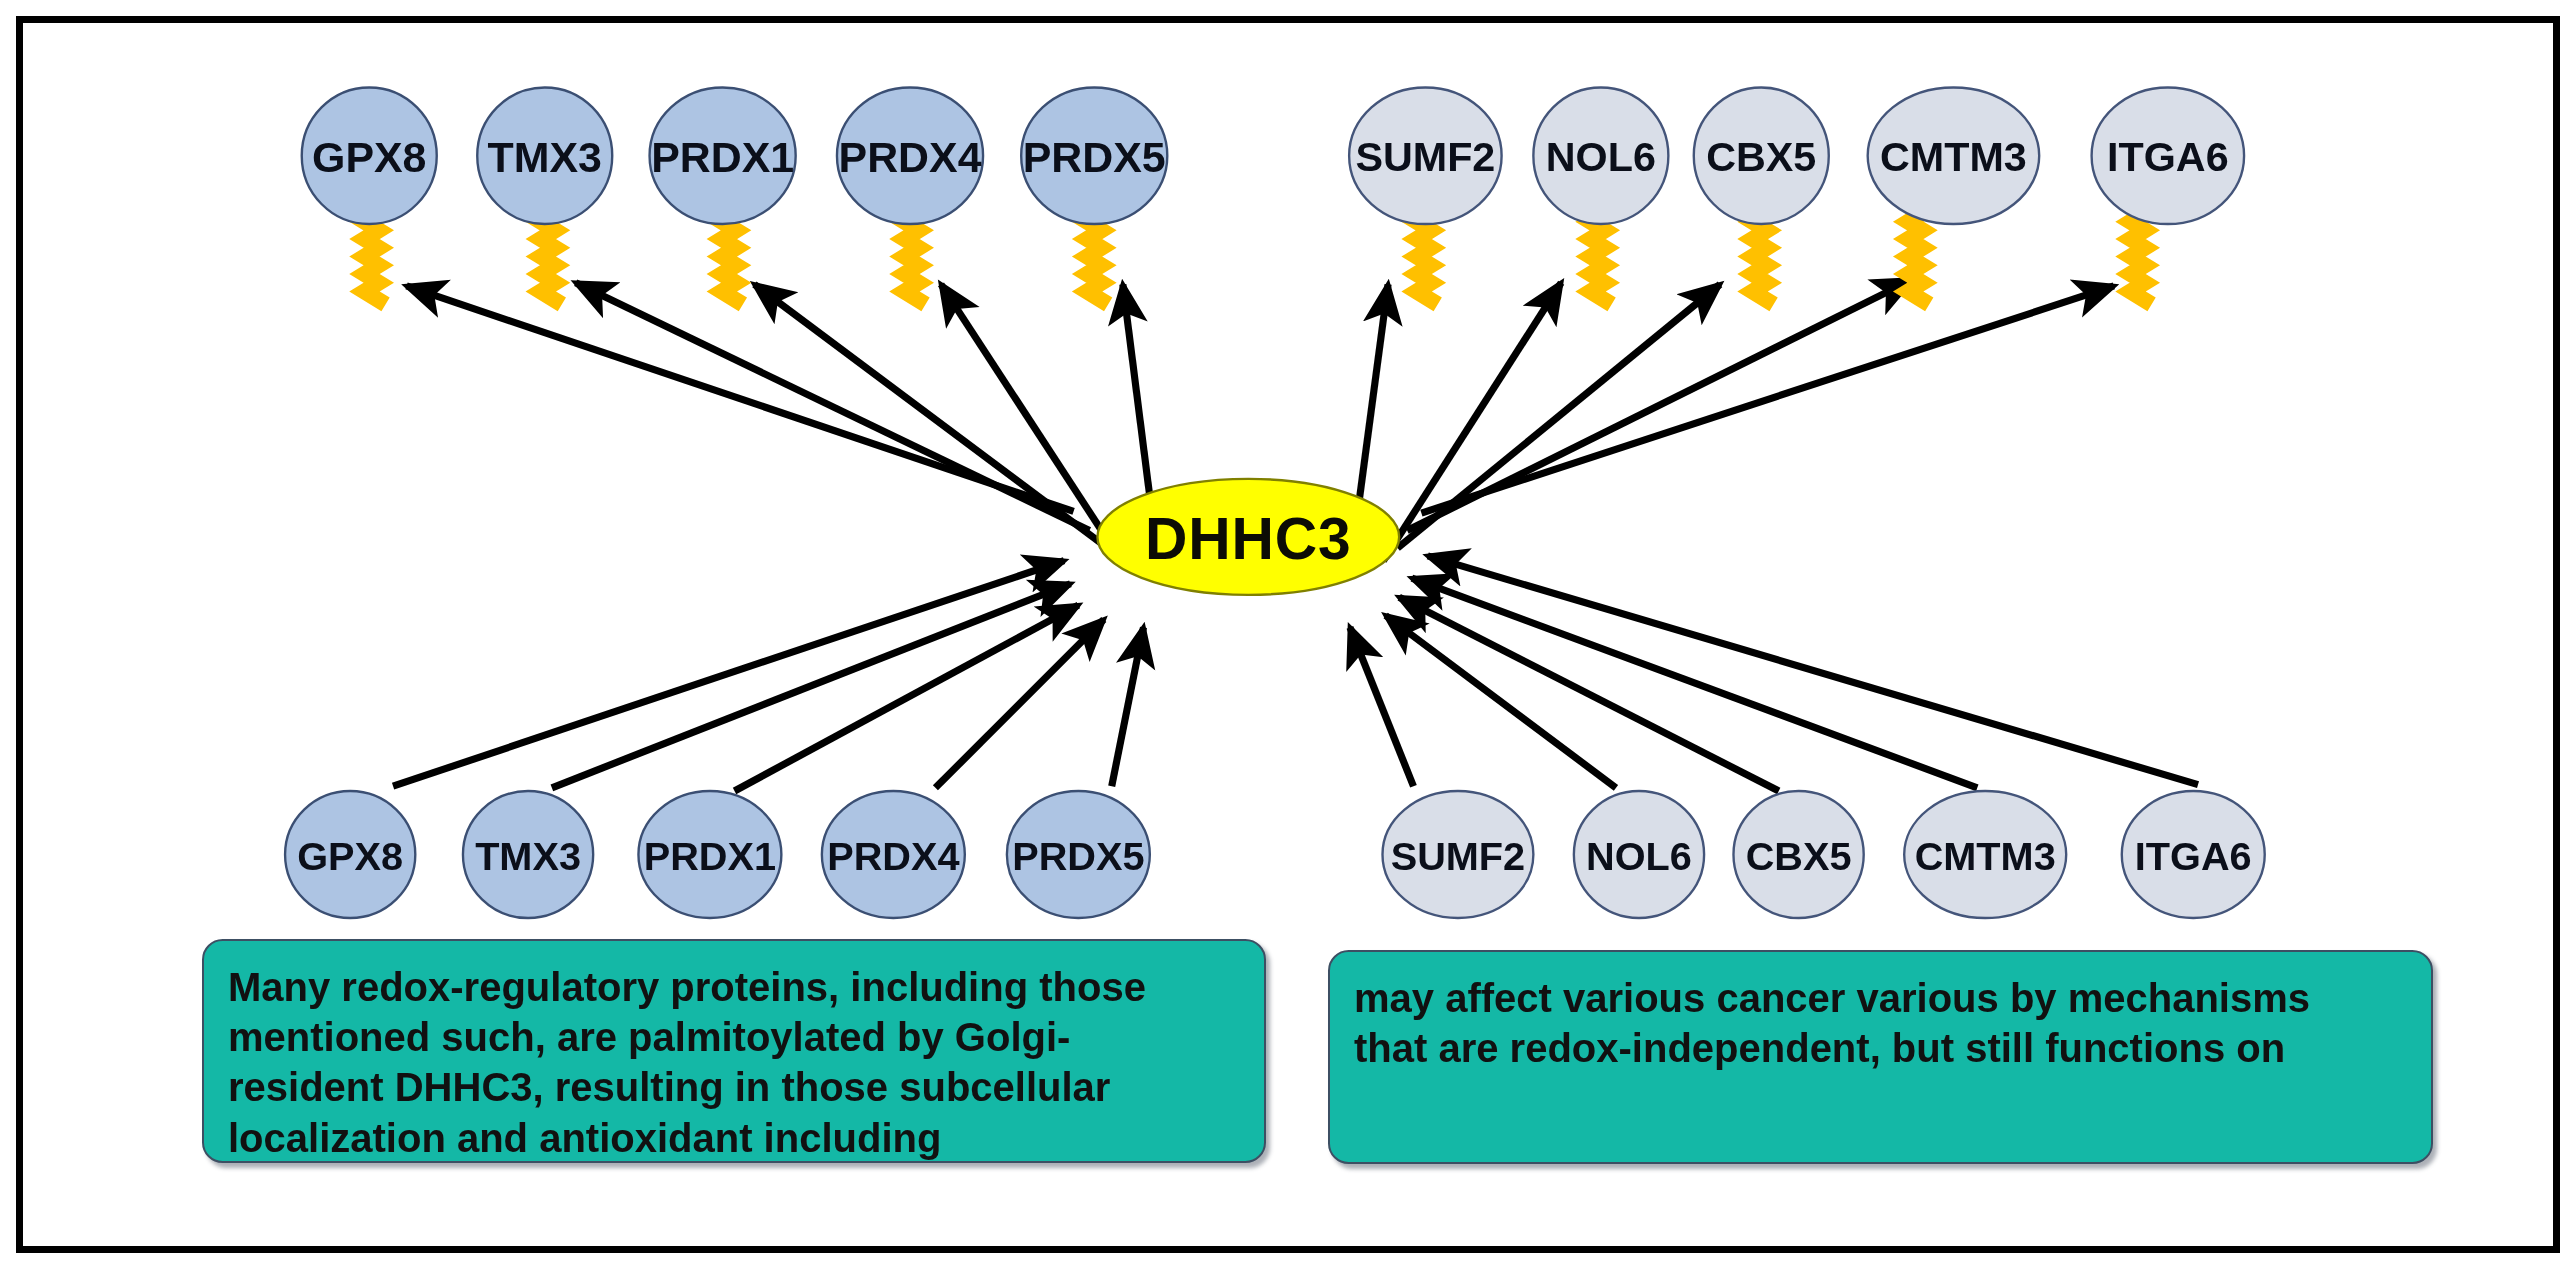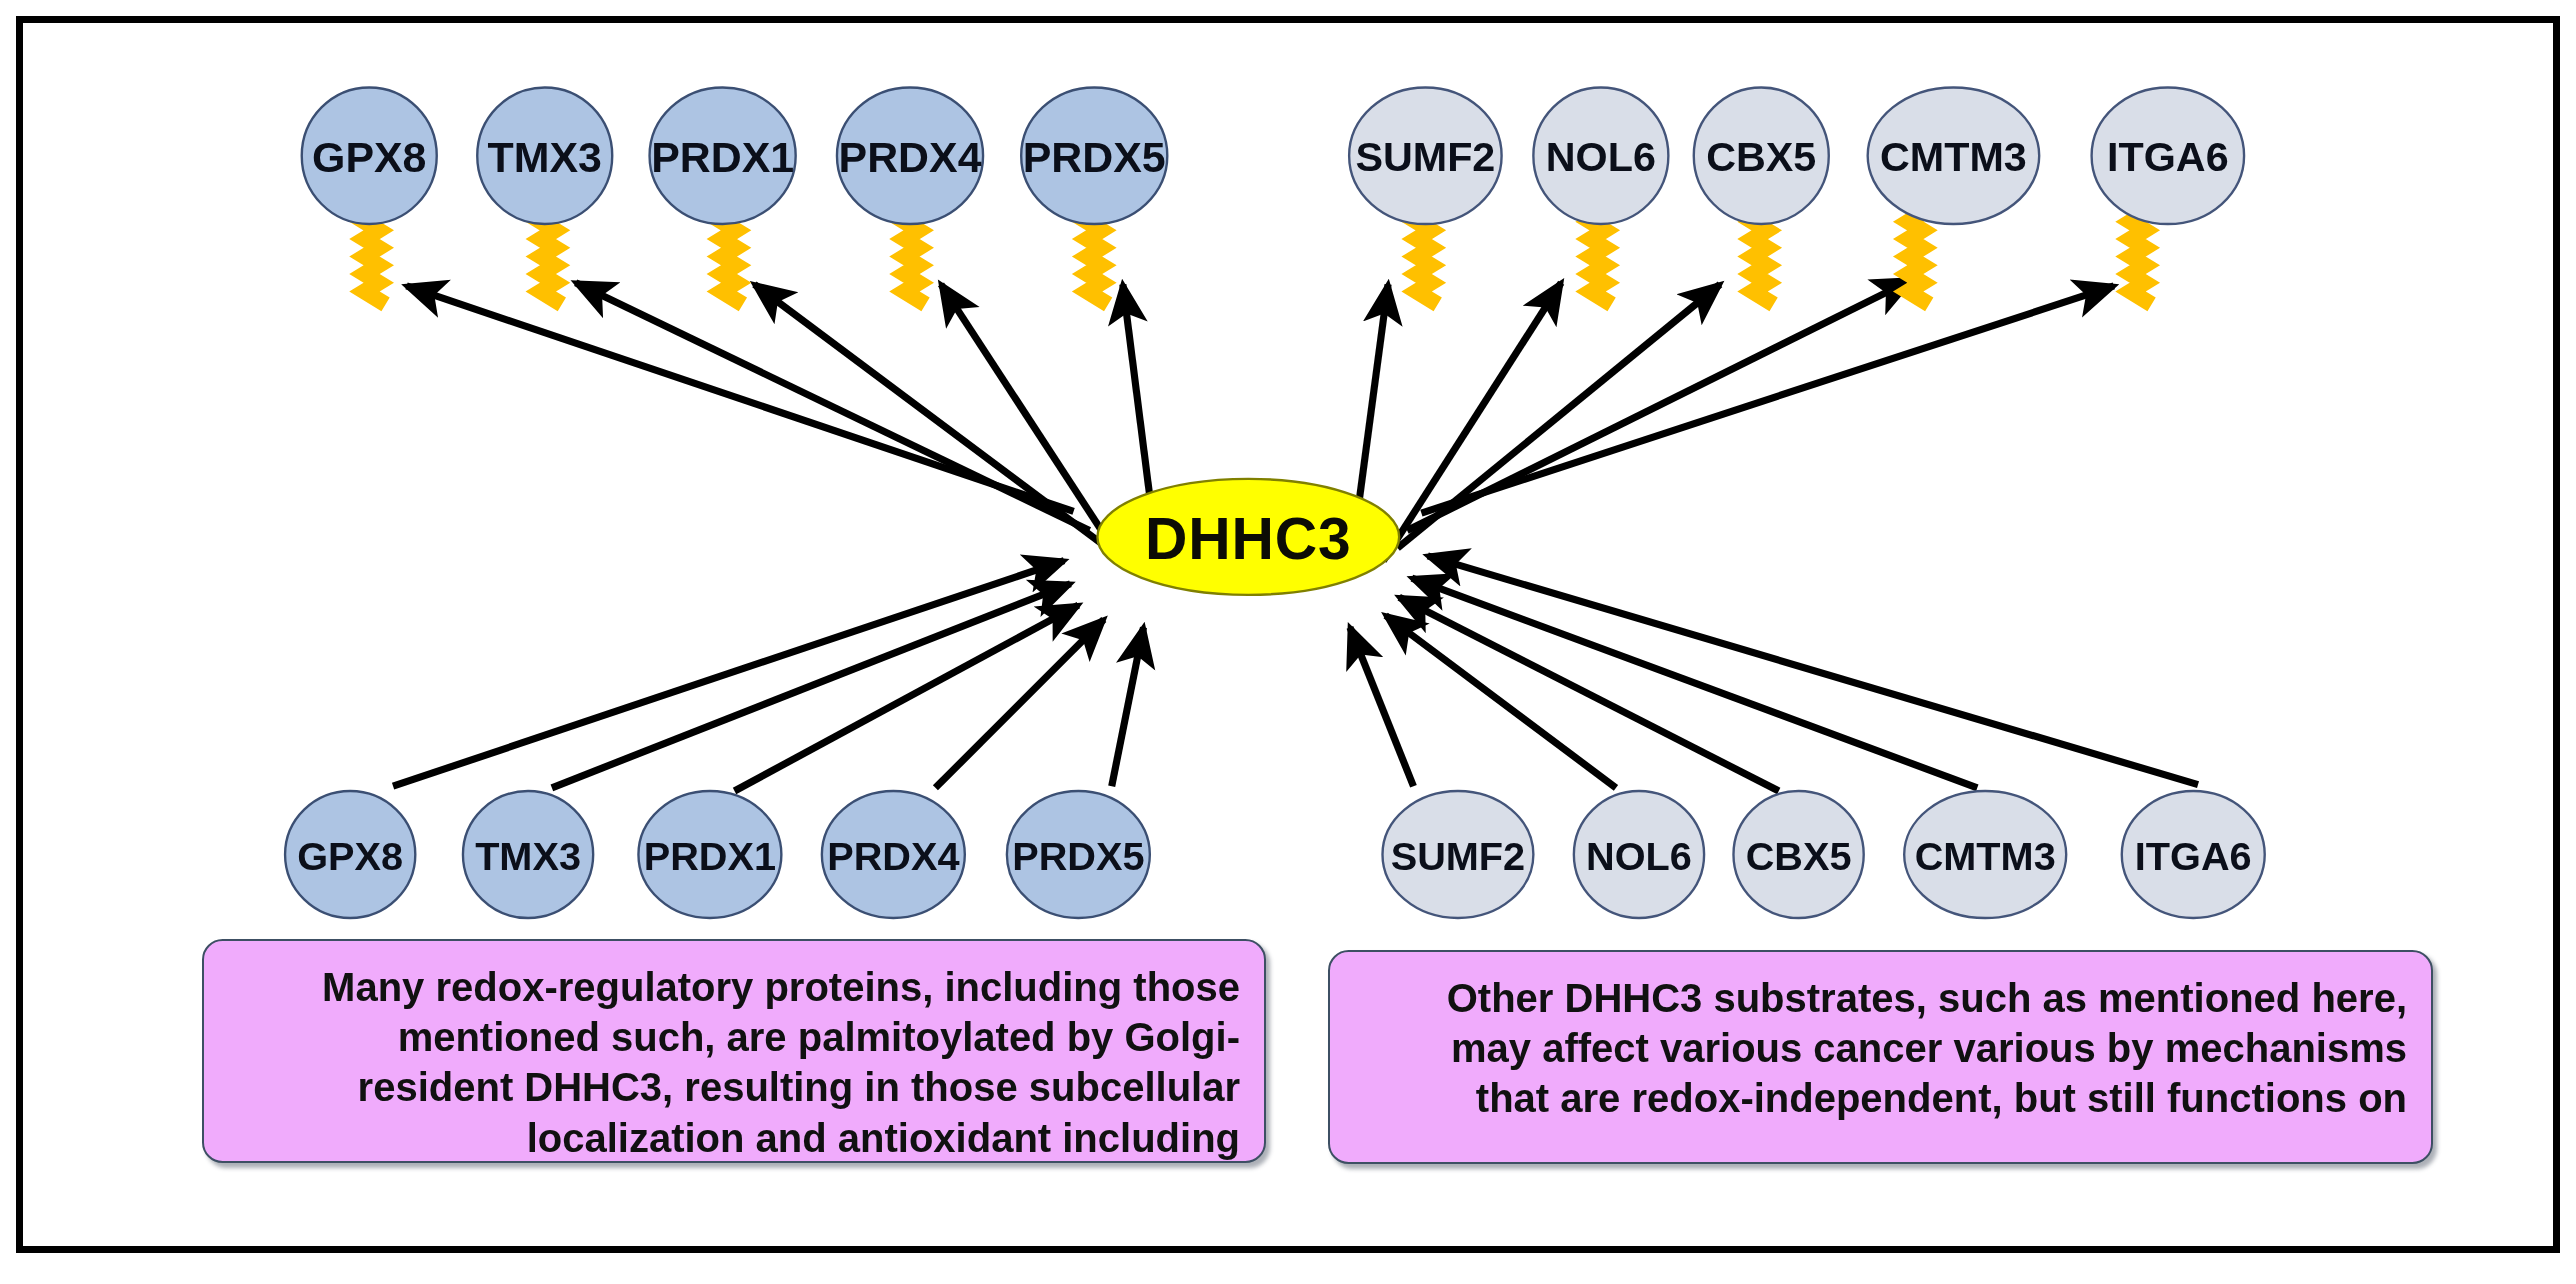--- a/index.html
+++ b/index.html
@@ -47,27 +47,26 @@
   }
   .callout-text {
     font-family: "Liberation Sans", sans-serif;
     font-weight: bold;
     font-size: 40px;
     line-height: 1.26;
     color: #111111;
   }
   .callout-box {
     position: absolute;
-    background: #f0abfc;
+    background: #14b8a6;
     border: 2.4px solid #3d4f63;
     border-radius: 20.6px;
     box-sizing: border-box;
     box-shadow: 4px 4.8px 4px rgba(70,80,95,0.45);
     padding: 20.6px 24px 16px 24px;
-    text-align: right;
   }
   .callout-line {
     display: block;
     white-space: pre;
   }
   .outer-frame {
     position: absolute;
     left: 16px;
     top: 16px;
     width: 2544px;
@@ -218,21 +217,20 @@
     <div class="callout-text" id="callout-0-text">
         <span class="callout-line">Many redox-regulatory proteins, including those</span>
         <span class="callout-line">mentioned such, are palmitoylated by Golgi-</span>
         <span class="callout-line">resident DHHC3, resulting in those subcellular</span>
         <span class="callout-line">localization and antioxidant including</span>
       </div>
   </div>
 
   <div class="callout-box" id="callout-1" style="left: 1328px; top: 950px; width: 1105px; height: 214px;">
     <div class="callout-text" id="callout-1-text">
-        <span class="callout-line">Other DHHC3 substrates, such as mentioned here,</span>
         <span class="callout-line">may affect various cancer various by mechanisms</span>
         <span class="callout-line">that are redox-independent, but still functions on</span>
       </div>
   </div>
 
   <div class="outer-frame"></div>
 </div>
 
 
 </body></html>

